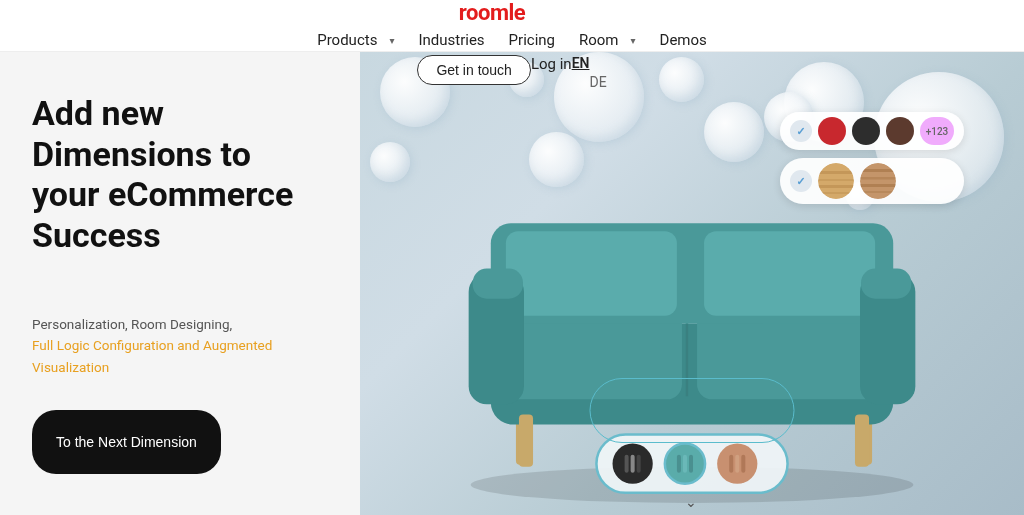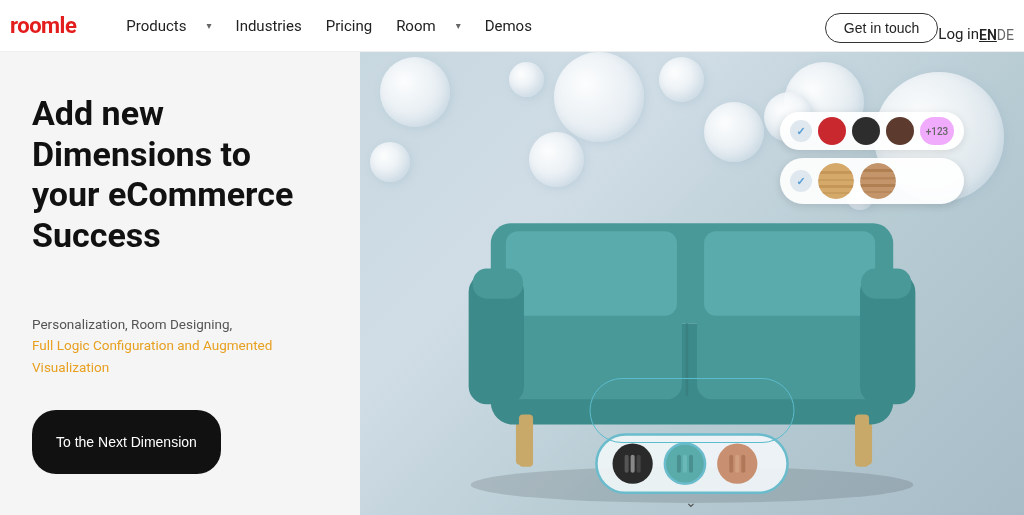--- a/index.html
+++ b/index.html
@@ -4,58 +4,59 @@
   <style>
     * { margin: 0; padding: 0; box-sizing: border-box; }
     body { font-family: -apple-system, BlinkMacSystemFont, 'Segoe UI', Roboto, sans-serif; background: #f5f5f5; width: 1024px; height: 515px; overflow: hidden; }
 
     
     .navbar {
       display: flex;
       align-items: center;
       background: #fff;
       height: 52px;
-      padding: 0 10px;
+      padding: 0 24px;
       border-bottom: 1px solid #eee;
       position: relative;
       z-index: 10;
+      flex-direction: column;
     }
     .logo {
       font-size: 22px;
       font-weight: 700;
       color: #e31c1c;
       margin-right: 40px;
       letter-spacing: -0.5px;
     }
     .logo span { color: #e31c1c; }
     .nav-links {
       display: flex;
       align-items: center;
       gap: 4px;
       flex: 1;
     }
     .nav-item {
       display: flex;
       align-items: center;
-      gap: 20px;
+      gap: 12px;
       padding: 6px 10px;
       font-size: 15px;
       color: #222;
       cursor: pointer;
       border-radius: 4px;
       white-space: nowrap;
       justify-content: center;
     }
     .nav-item .chevron {
       font-size: 10px;
       color: #666;
     }
     .nav-right {
       display: flex;
-      align-items: flex-end;
+      align-items: flex-start;
     }
     .nav-login {
       font-size: 15px;
       color: #222;
       cursor: pointer;
     }
     .lang-en {
       font-size: 14px;
       font-weight: 600;
       color: #222;

